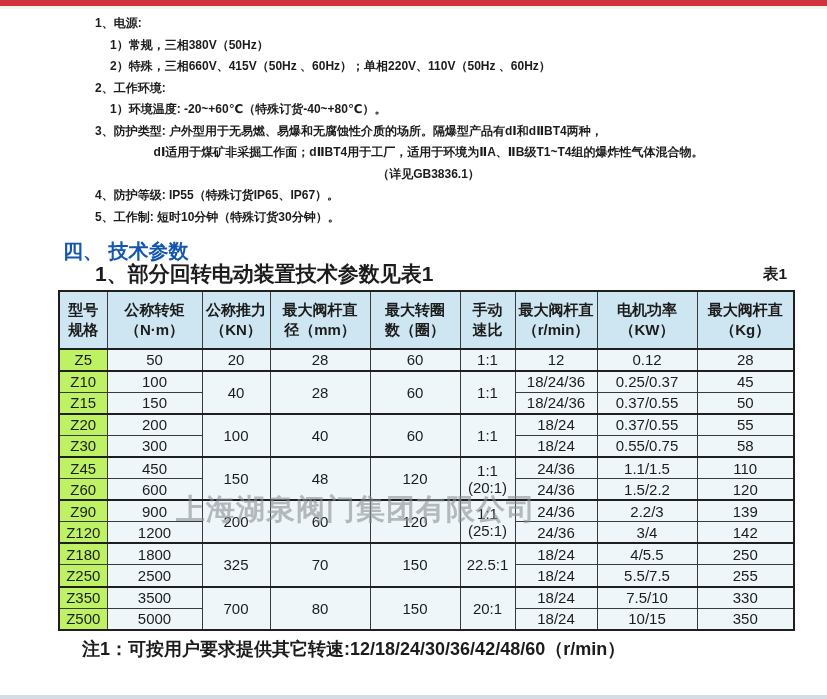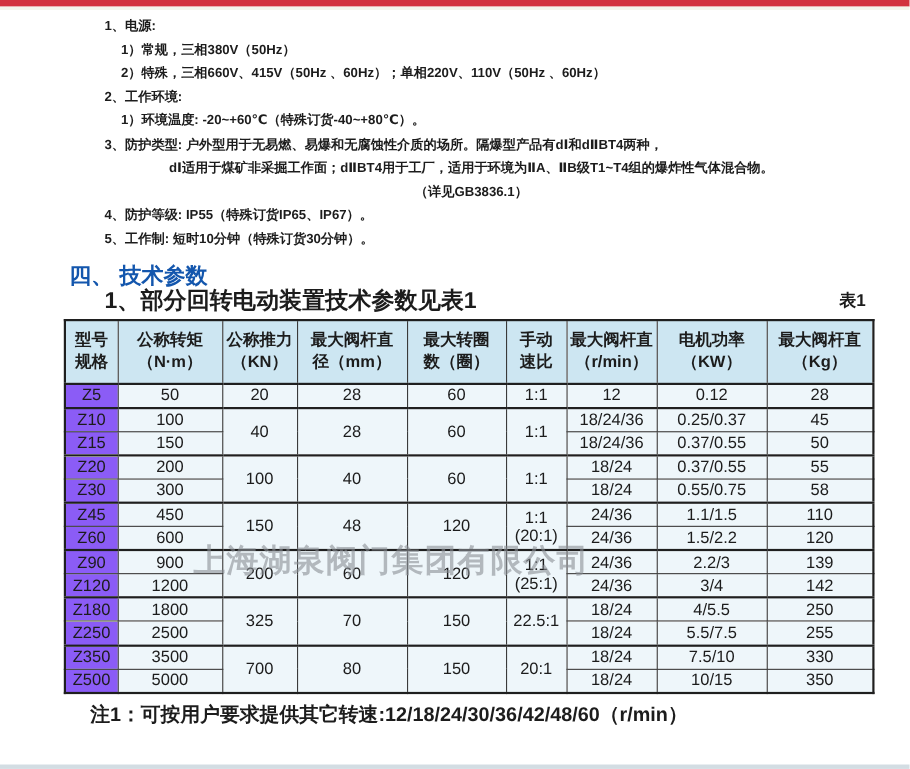--- a/index.html
+++ b/index.html
@@ -69,21 +69,21 @@
     border-bottom: 2px solid #1f1f1f;
     margin-top: 48px;
   }
   table.params td {
     font-size: 15px;
     height: 21.6px;
     line-height: 17px;
     white-space: pre-line;
     background: #eef6fa;
   }
-  table.params td.c-model { background: #8b5cf6; }
+  table.params td.c-model { background: #bef264; }
   table.params tr.group td { border-top: 2px solid #1f1f1f; }
 
   .note {
     margin-top: 8px;
     padding-left: 82px;
     font-size: 18px;
     font-weight: 600;
     line-height: 20px;
   }
 

